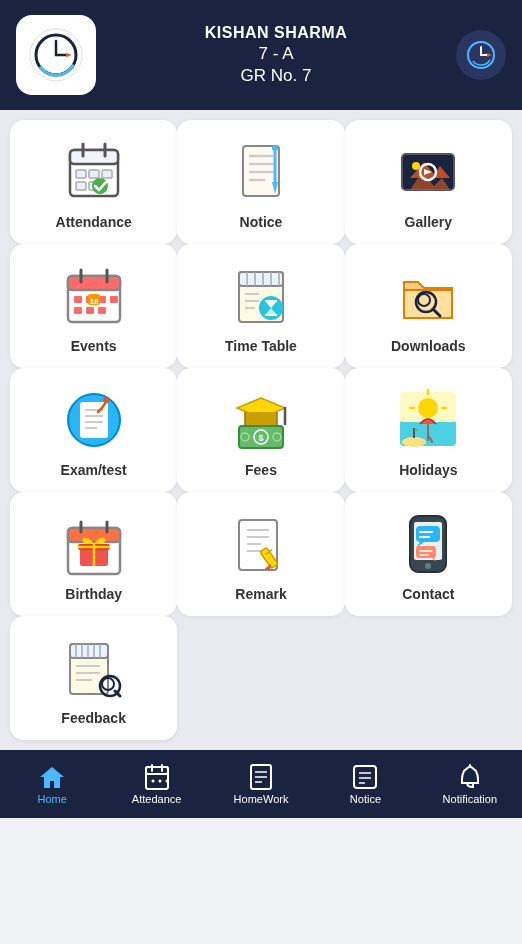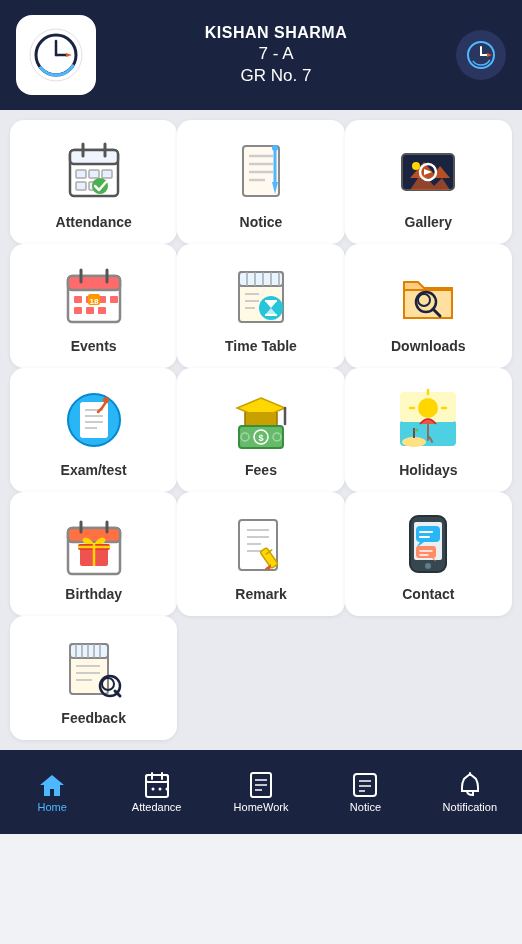--- a/index.html
+++ b/index.html
@@ -90,21 +90,21 @@
       color: #333;
       text-align: center;
     }
 
     
     .bottom-nav {
       background: #1a2340;
       display: flex;
       align-items: center;
       justify-content: space-around;
-      height: 84px;
+      height: 68px;
       position: sticky;
       bottom: 0;
     }
     .nav-item {
       display: flex;
       flex-direction: column;
       align-items: center;
       color: white;
       cursor: pointer;
       flex: 1;

